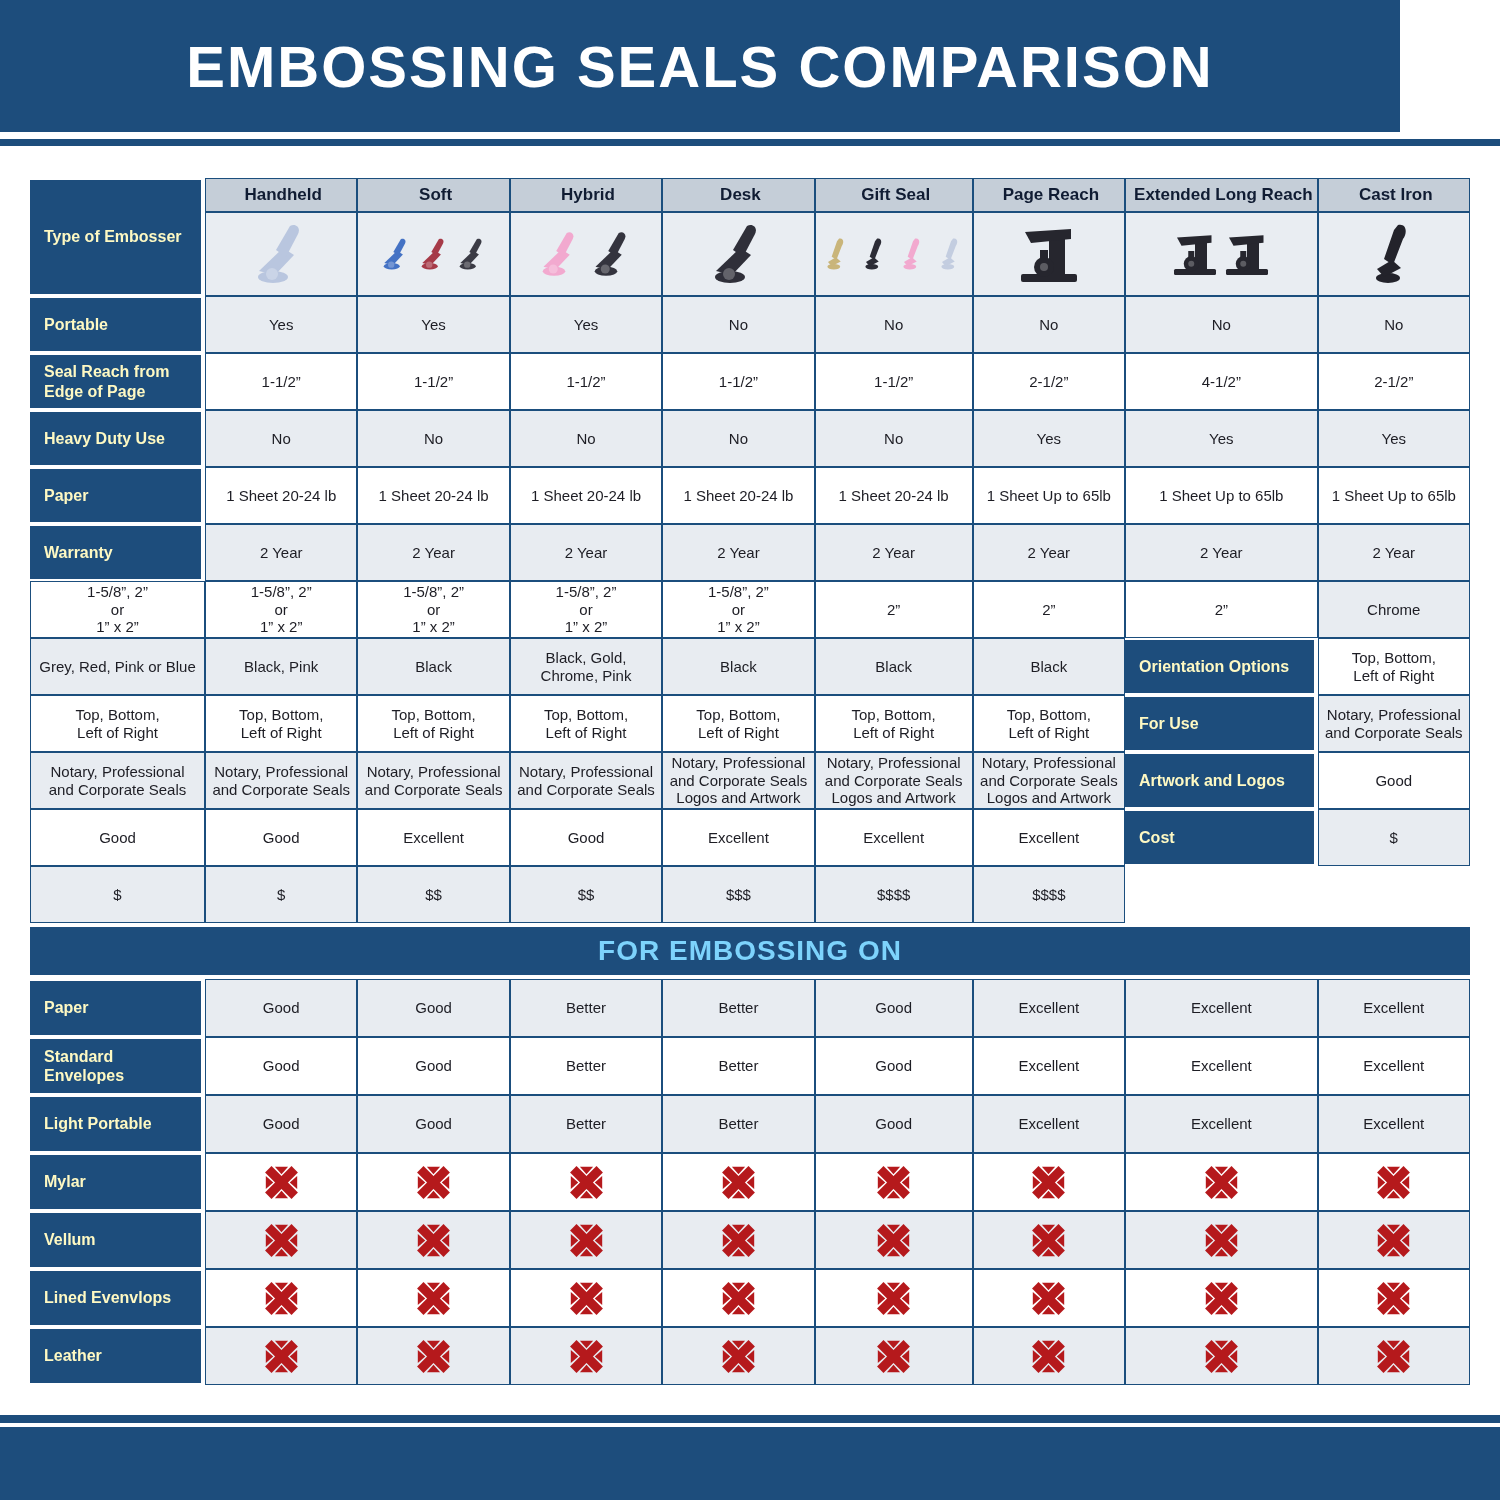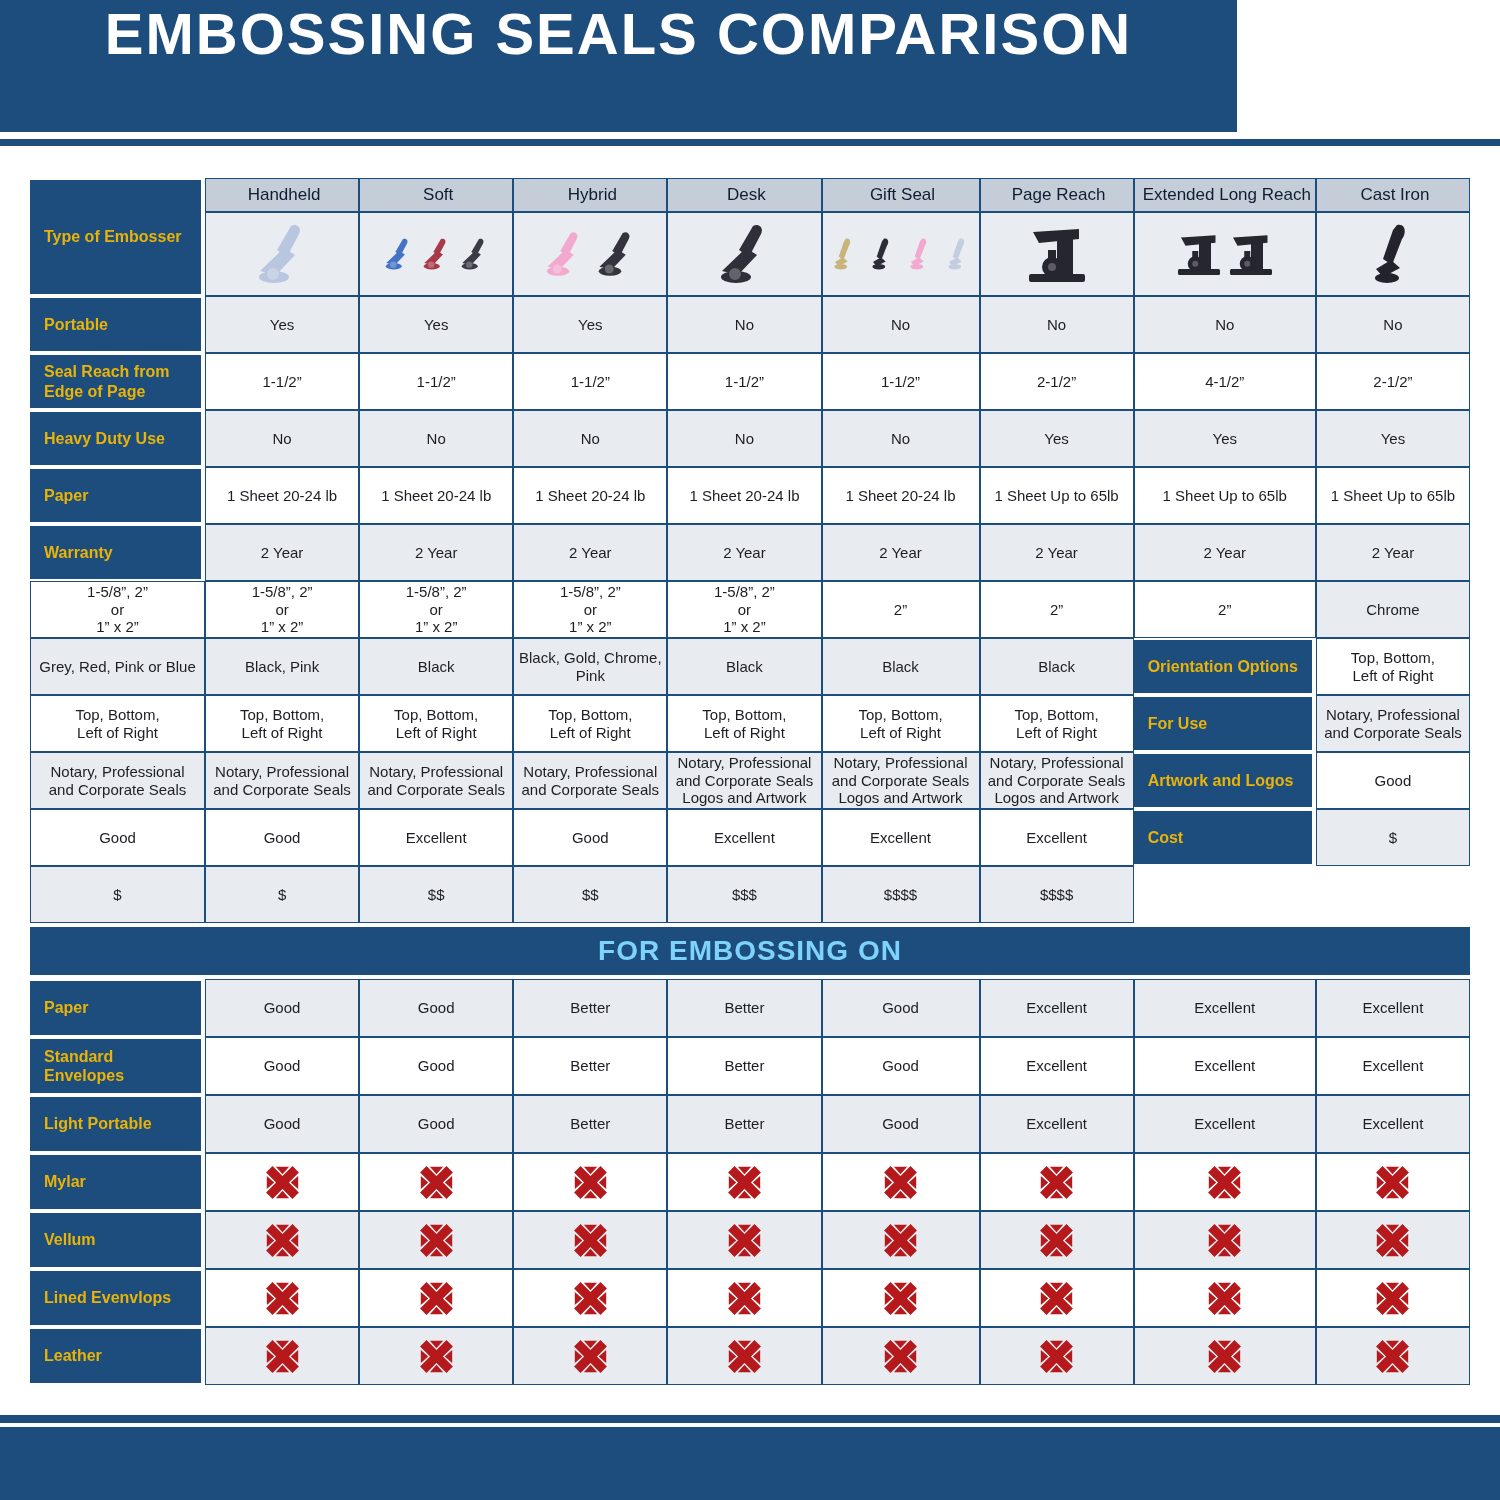--- a/index.html
+++ b/index.html
@@ -2,53 +2,53 @@
 <html><head>
 <meta charset="utf-8">
 <style>
   html,body{margin:0;padding:0;}
   body{
     width:1500px;height:1500px;position:relative;background:#ffffff;
     font-family:"Liberation Sans", sans-serif;overflow:hidden;
   }
   
   .banner{
-    position:absolute;left:0;top:0;width:1237px;height:132px;
-    background:#1d4d7c;display:flex;align-items:flex-start;justify-content:center;
+    position:absolute;left:0;top:0;width:1400px;height:132px;
+    background:#1d4d7c;display:flex;align-items:center;justify-content:center;
   }
   .banner h1{
     margin:0;color:#ffffff;font-size:58px;font-weight:bold;letter-spacing:2px;
   }
   .stripe-white-top{position:absolute;left:0;top:132px;width:1500px;height:7px;background:#ffffff;}
   .stripe-navy-top{position:absolute;left:0;top:139px;width:1500px;height:7px;background:#1d4d7c;}
 
   
   .stripe-navy-bottom{position:absolute;left:0;top:1415px;width:1500px;height:8px;background:#1d4d7c;}
   .footer{position:absolute;left:0;top:1427px;width:1500px;height:73px;background:#1d4d7c;}
 
   
   .table{
     position:absolute;left:30px;top:178px;width:1440px;
     display:grid;
     grid-template-columns:175px repeat(8,1fr);
     grid-template-rows:34px 84px repeat(11,57px) 56px repeat(7,58px);
   }
   .hcell{ 
-    background:#1d4d7c;color:#eab308;font-weight:bold;font-size:16px;line-height:1.2;
+    background:#1d4d7c;color:#fef9c3;font-weight:bold;font-size:16px;line-height:1.2;
     display:flex;align-items:center;justify-content:flex-start;
     padding:0 6px 0 14px;box-sizing:border-box;
     border-top:2px solid #ffffff;border-bottom:2px solid #ffffff;border-right:4px solid #ffffff;
   }
   .corner{grid-row:span 2;}
   .dcell{ 
     box-sizing:border-box;border:1.5px solid #1b4e7d;
     display:flex;align-items:center;justify-content:center;text-align:center;
     font-size:15px;color:#1d1d24;line-height:1.18;white-space:pre-line;padding:2px 4px;
   }
-  .collabel{background:#c5ced8;font-weight:normal;font-size:17px;color:#101c33;white-space:nowrap;padding-left:8px;}
+  .collabel{background:#c5ced8;font-weight:bold;font-size:17px;color:#101c33;white-space:nowrap;padding-left:8px;}
   .imgcell{background:#e9edf2;gap:4px;}
   .shade-a{background:#e8ecf1;}
   .shade-b{background:#ffffff;}
   .band{
     grid-column:1 / -1;background:#1d4d7c;
     border-top:4px solid #ffffff;border-bottom:4px solid #ffffff;box-sizing:border-box;
     display:flex;align-items:center;justify-content:center;
     color:#7dd3fc;font-weight:bold;font-size:28px;letter-spacing:1px;
   }
   .emb-svg{display:block;}

